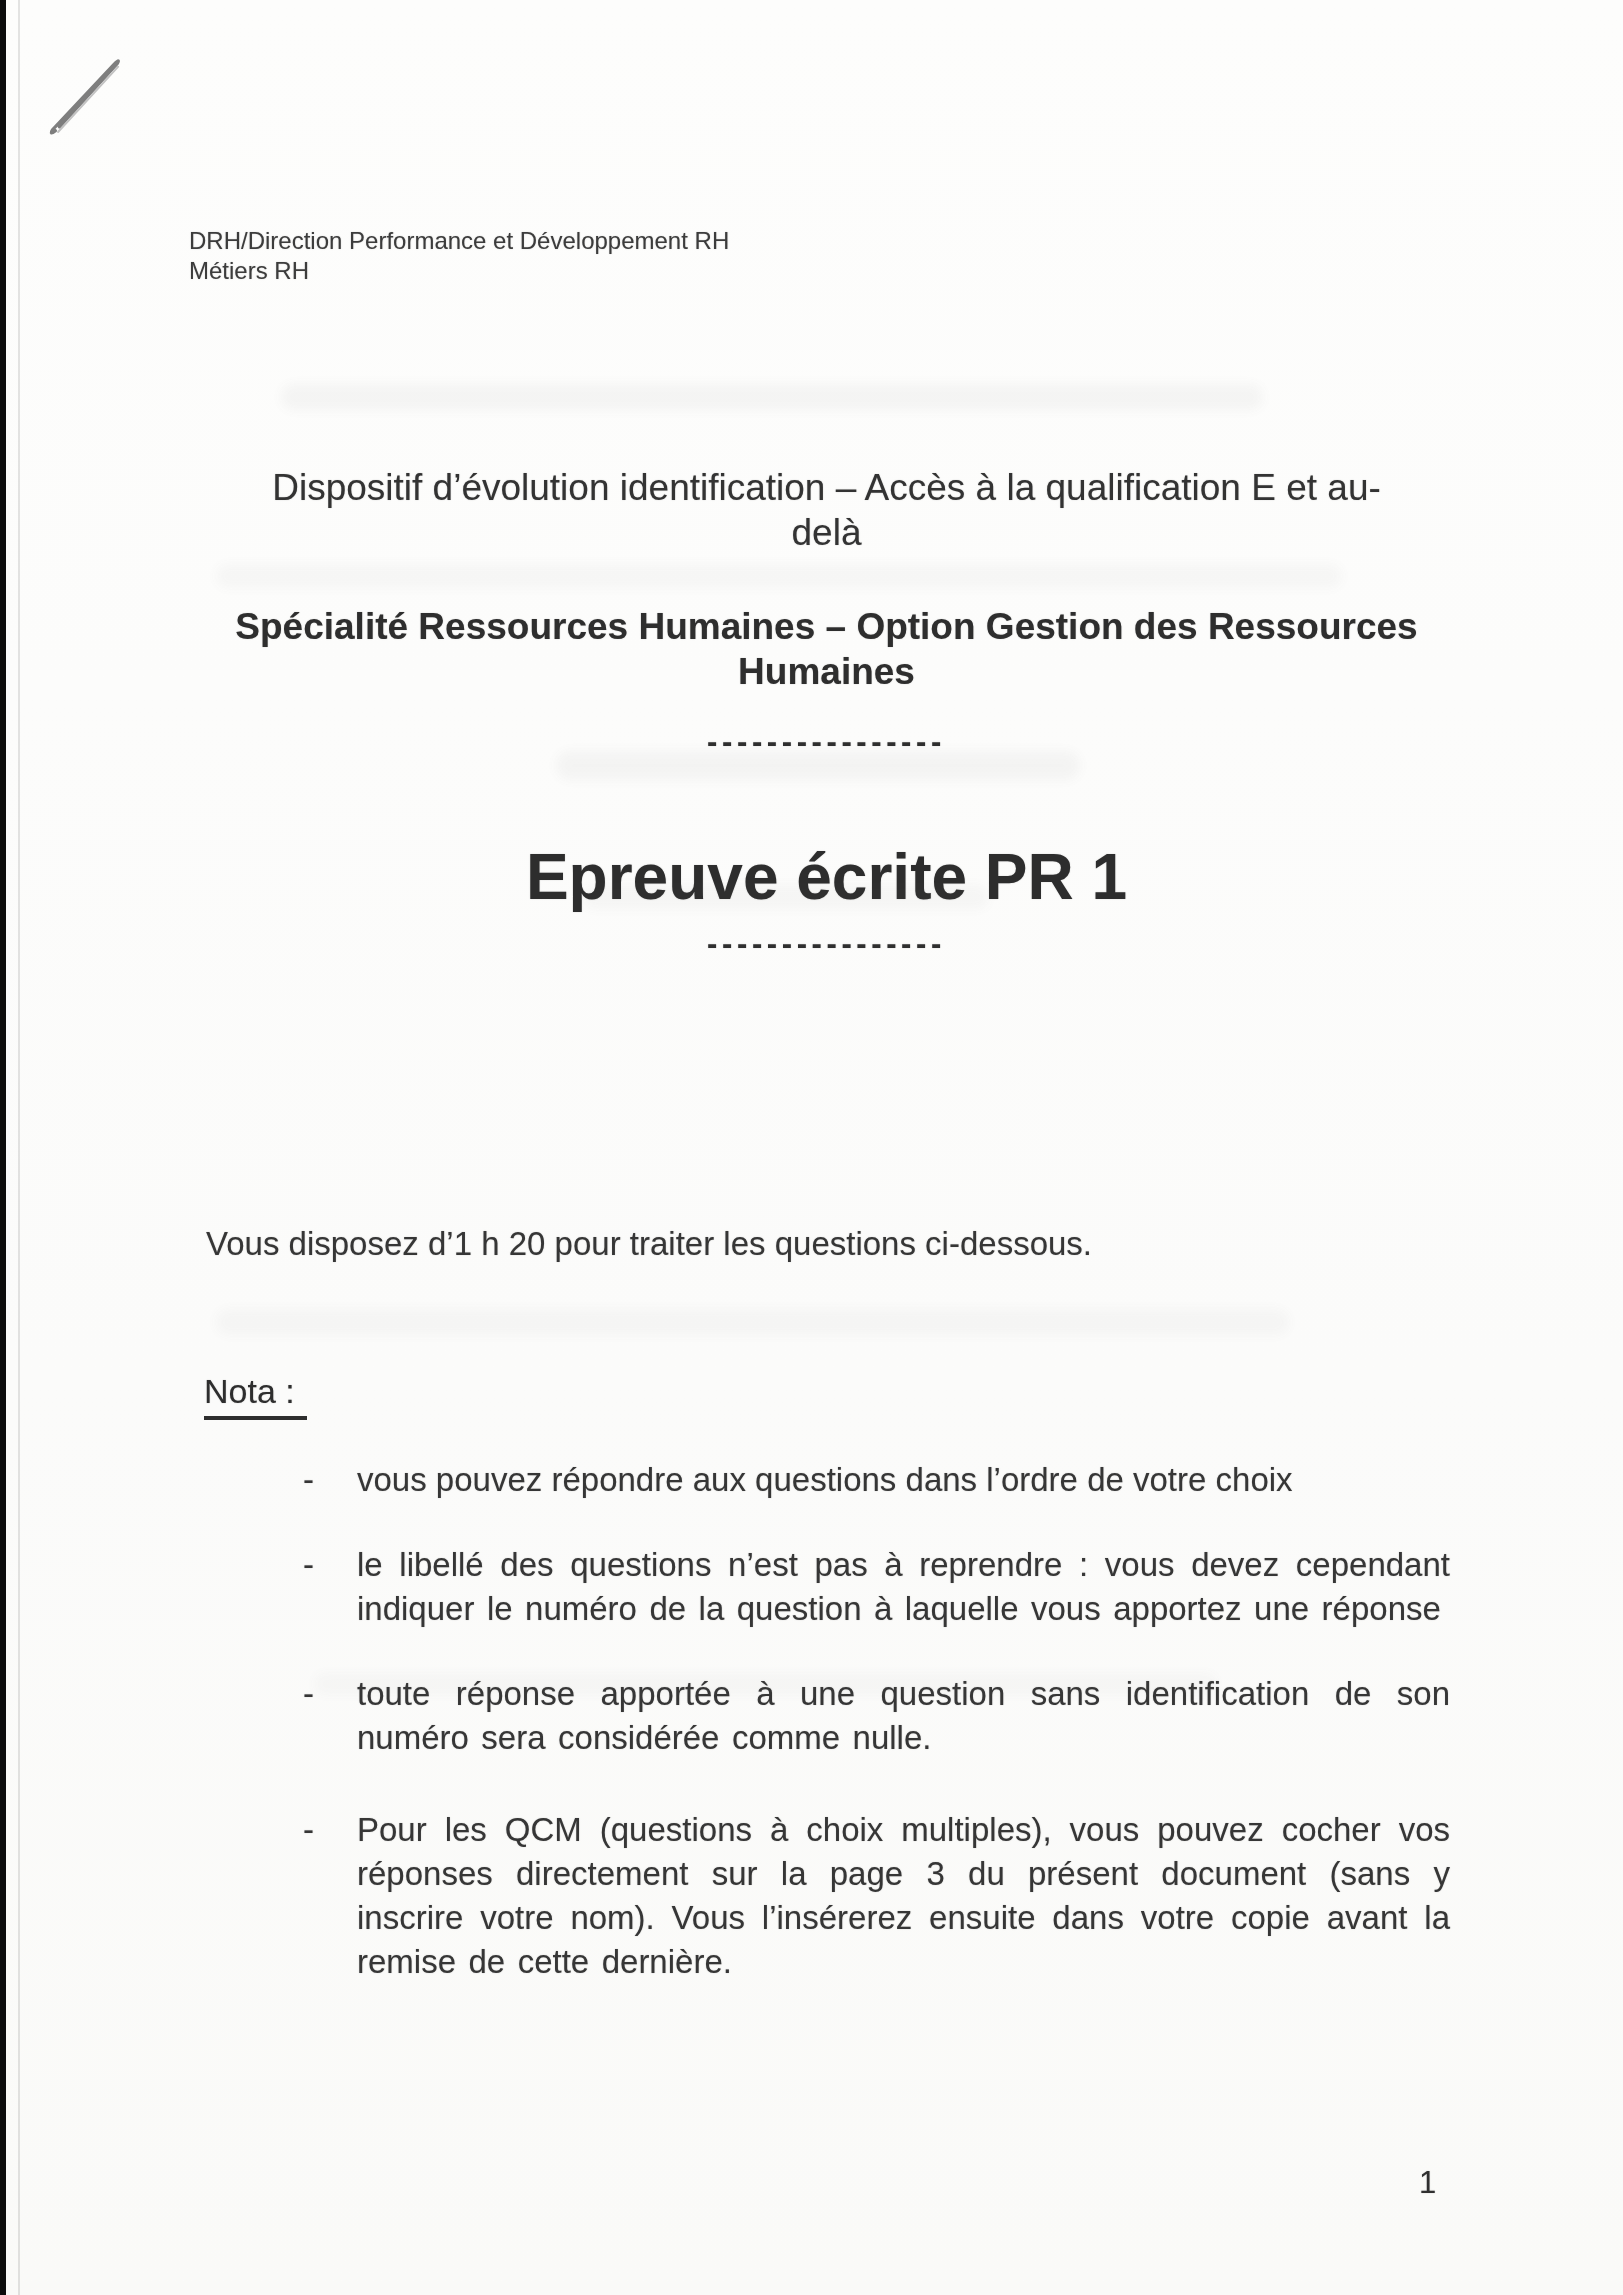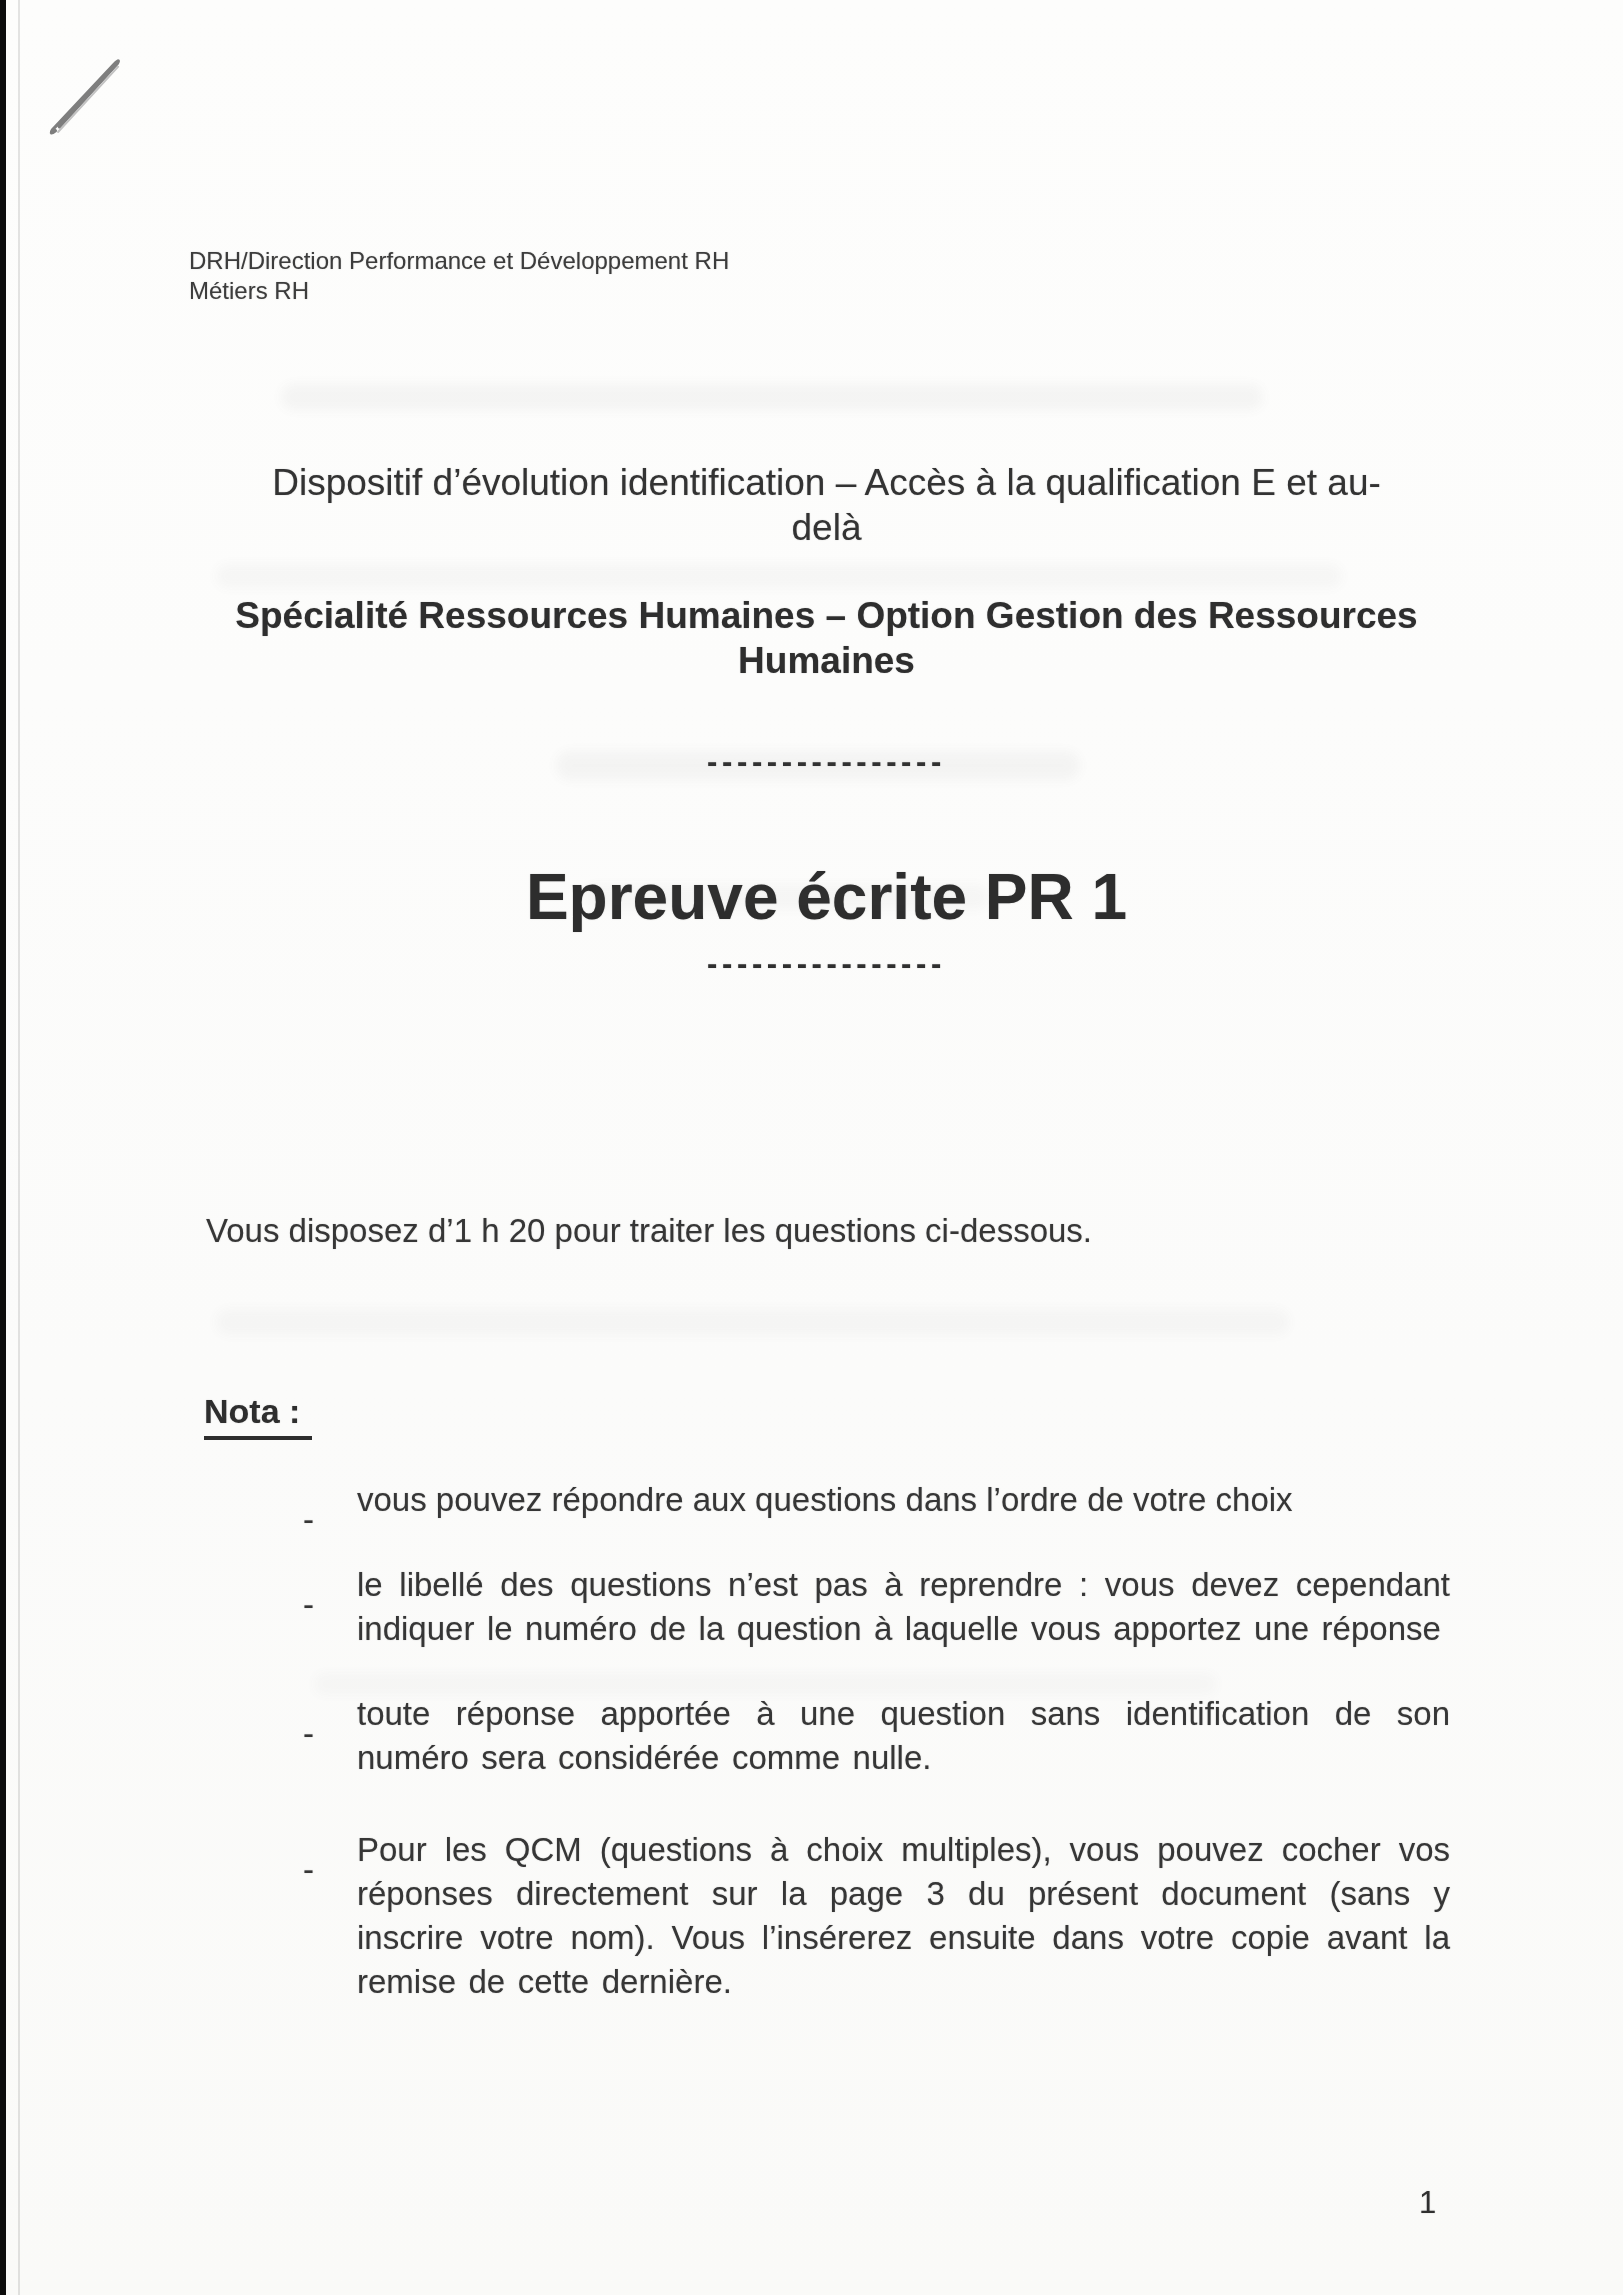--- a/index.html
+++ b/index.html
@@ -4,21 +4,21 @@
 <style>
   html,body{margin:0;padding:0;background:#e8e8e8;}
   .page{
     position:relative;
     width:1623px;height:2295px;
     background:linear-gradient(180deg,#fdfdfc 0%,#fbfbfa 60%,#fafaf8 100%);
     overflow:hidden;
     font-family:"Liberation Sans","DejaVu Sans",sans-serif;
     color:#363636;
   }
-  .txt{ text-shadow:0 0 1.3px rgba(45,45,45,.28);margin-top:20px; }
+  .txt{ text-shadow:0 0 1.3px rgba(45,45,45,.28); }
 
   
   .scan-edge{position:absolute;left:0;top:0;width:5.9px;height:2295px;background:#0c0c0c;}
   .edge-shadow{position:absolute;left:18.3px;top:0;width:1.3px;height:2295px;background:rgba(0,0,0,.10);}
 
   
   .staple{position:absolute;left:45px;top:51px;}
 
   
   .letterhead{position:absolute;left:189px;top:226px;font-size:24px;line-height:29.5px;color:#3c3c3c;}
@@ -33,21 +33,21 @@
   .subtitle{top:573px;font-size:37px;line-height:45px;font-weight:700;color:#2e2e2e;}
   .subtitle .tl{display:block;}
   .sep{font-size:31px;font-weight:700;letter-spacing:4.6px;color:#2f2f2f;line-height:45px;}
   .sep1{top:719px;}
   .sep2{top:921px;}
   .exam-title{top:851px;font-size:64px;line-height:52px;font-weight:700;color:#2d2d2d;}
   .exam-date{top:1070px;font-size:38px;line-height:45px;font-weight:400;color:#333;}
 
   .duration{position:absolute;left:206px;top:1191px;width:1247px;font-size:33px;line-height:39px;}
 
-  .nota{position:absolute;left:204px;top:1372px;font-size:34px;font-weight:700;color:#2e2e2e;text-align:right;}
+  .nota{position:absolute;left:204px;top:1372px;font-size:34px;font-weight:400;color:#2e2e2e;text-align:right;}
   .nota span{display:inline-block;border-bottom:4.6px solid #2e2e2e;padding:0 11.8px 5.2px 0;}
 
   
   .bullets{position:absolute;left:357px;top:1458px;width:1093px;margin:0;padding:0;list-style:none;
            font-size:33px;line-height:44px;}
   .bullets li{position:relative;margin:0;}
   .bullets li + li.b2{margin-top:41px;}
   .bullets li + li.b3{margin-top:41px;}
   .bullets li + li.b4{margin-top:48px;}
   .bullets .dash{position:absolute;left:-54px;top:0;}

